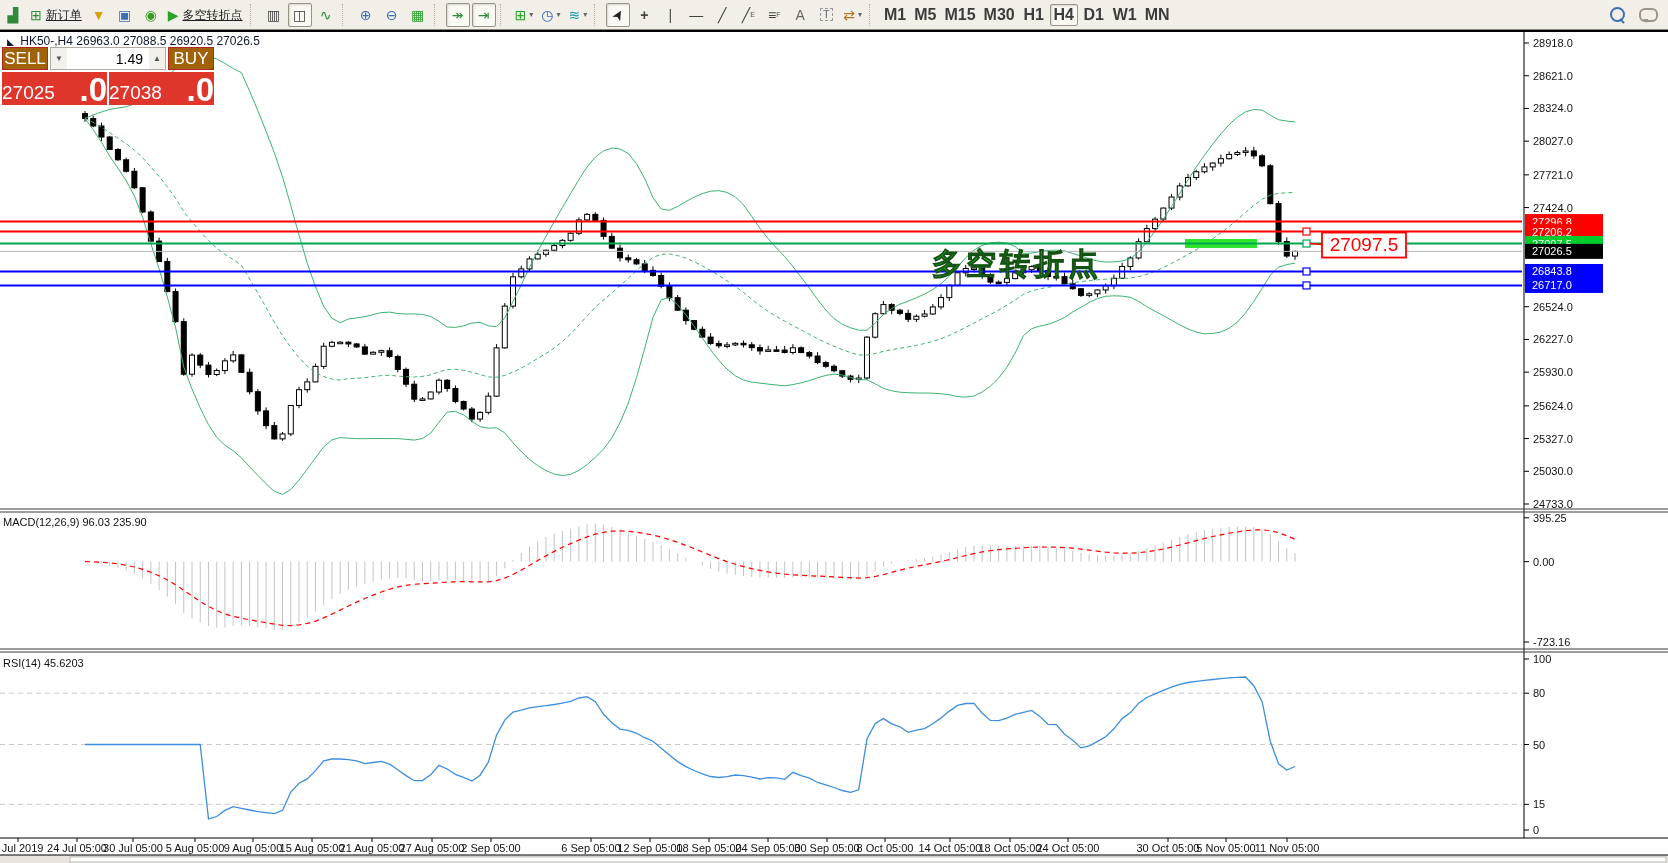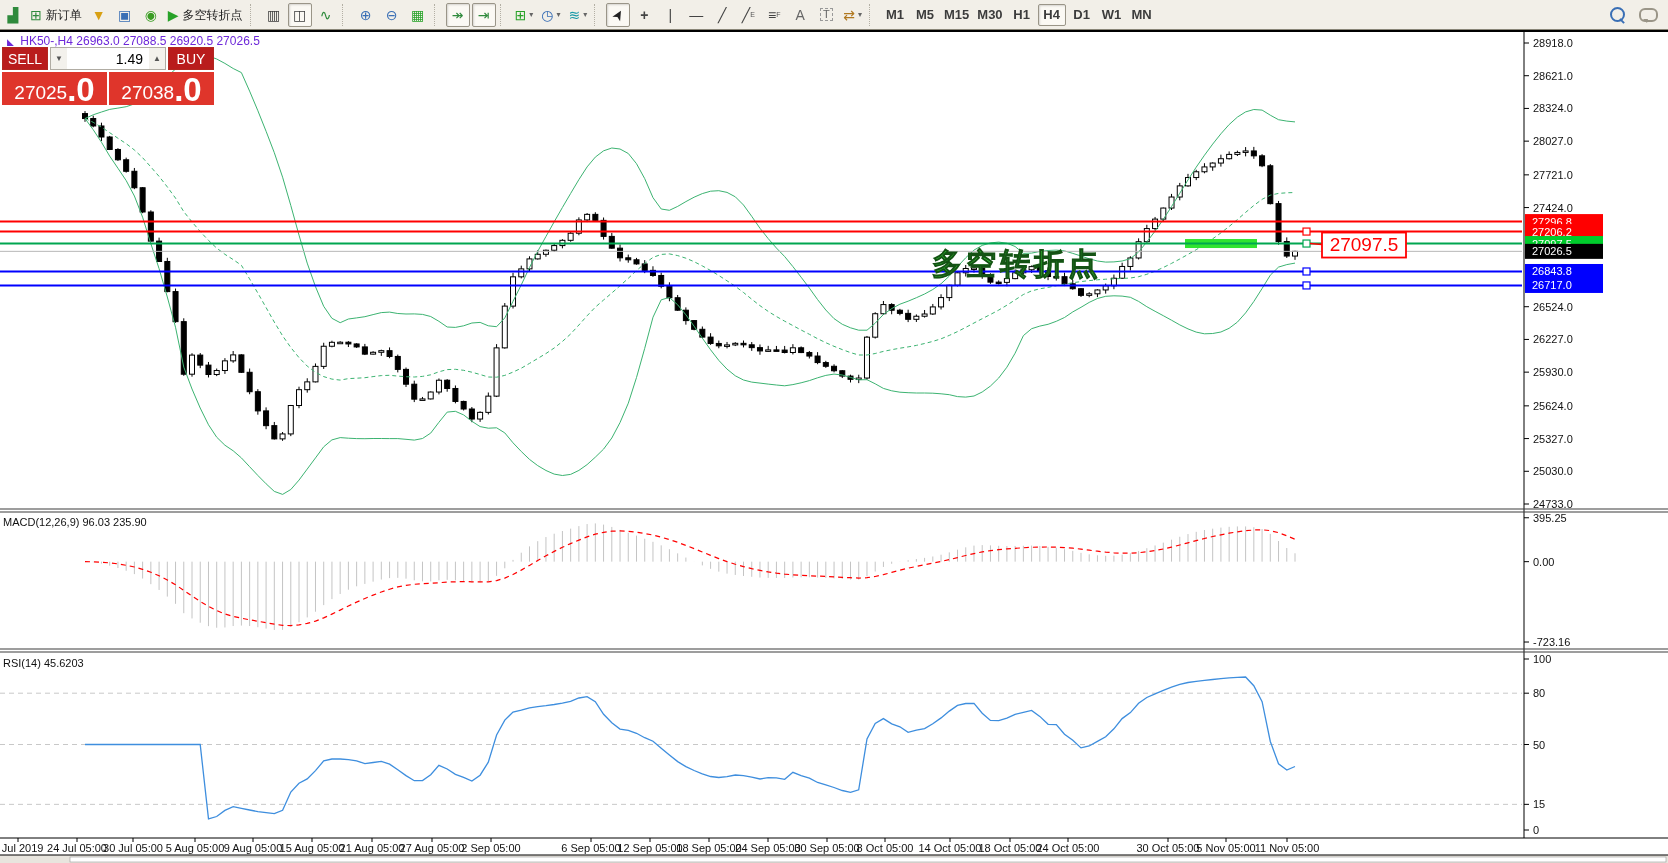--- a/index.html
+++ b/index.html
@@ -7,48 +7,48 @@
        font-family:"Liberation Sans",sans-serif;-webkit-font-smoothing:antialiased;}
   
   #toolbar{position:absolute;left:0;top:0;width:1668px;height:30px;background:#f2efe8;
            border-bottom:1px solid #8a8678;display:flex;align-items:center;box-sizing:border-box;}
   #tb-left{display:flex;align-items:center;height:100%;padding-left:0;}
   #tb-right{margin-left:auto;display:flex;align-items:center;padding-right:10px;gap:14px;}
   .tbtn{display:flex;align-items:center;justify-content:center;min-width:24px;height:24px;margin:0 1px;
         border:1px solid transparent;border-radius:2px;cursor:default;font-size:14px;line-height:1;
         color:#444;user-select:none;background:transparent;padding:0 2px;box-sizing:border-box;}
   .tbtn.active{background:#fbf9f4;border:1px solid #9a9588;box-shadow:inset 1px 1px 2px rgba(0,0,0,.15);}
-  .tbtn .lbl{font-size:12px;color:#222;margin-left:4px;white-space:nowrap;}
+  .tbtn .lbl{font-size:12px;color:#222;margin-left:4px;white-space:nowrap;text-decoration:underline;}
   .tbtn .dd{font-size:8px;color:#666;margin-left:3px;}
   .tbtn sub{font-size:7px;color:#555;}
   .tbtn.boxed .g{border:1px dashed #999;padding:0 2px;font-size:11px;}
-  .tf{min-width:28px;font-size:13px;color:#3c3c3c;font-weight:bold;height:22px;}
+  .tf{min-width:28px;font-size:16px;color:#3c3c3c;font-weight:bold;height:22px;}
   .sep{width:7px;height:22px;border-left:1px dotted #b3afa4;margin:0 3px;}
   .mag{position:relative;width:11px;height:11px;border:2px solid #3a6fb5;border-radius:50%;display:inline-block;}
   .mag:after{content:"";position:absolute;width:2px;height:6px;background:#3a6fb5;left:9px;top:9px;transform:rotate(-45deg);}
   .bubble{position:relative;width:15px;height:10px;border:2px solid #9a9588;border-radius:6px;display:inline-block;}
   .bubble:after{content:"";position:absolute;left:2px;top:9px;width:0;height:0;
      border-left:4px solid transparent;border-right:1px solid transparent;border-top:4px solid #9a9588;}
   
   #chart-area{position:absolute;left:0;top:30px;width:1668px;height:833px;background:#fff;}
   #chart-svg{position:absolute;left:0;top:0;}
-  #symbol-title{position:absolute;left:7px;top:4px;font-size:12px;color:#6d28d9;white-space:nowrap;}
+  #symbol-title{position:absolute;left:7px;top:4px;font-size:12px;color:#0f172a;white-space:nowrap;}
   #symbol-title .mk{font-size:9px;margin-right:3px;}
   
   #trade-panel{position:absolute;left:2px;top:17px;width:212px;}
   #tp-row1{display:flex;height:23px;gap:2px;}
-  .tp-btn{flex:0 0 46px;background:#b91c1c;color:#fff;font-size:14px;display:flex;align-items:center;
+  .tp-btn{flex:0 0 46px;background:#a16207;color:#fff;font-size:17px;display:flex;align-items:center;
           justify-content:center;border:1px solid #b3271f;box-sizing:border-box;cursor:pointer;}
   #tp-stepper{flex:1;display:flex;border:1px solid #b0aca3;background:#fff;box-sizing:border-box;}
   .step-btn{width:16px;display:flex;align-items:center;justify-content:center;font-size:8px;color:#555;
             background:#f3f1ec;cursor:pointer;border:0;}
   #tp-vol{flex:1;display:flex;align-items:center;justify-content:flex-end;padding-right:6px;
           font-size:14px;color:#000;background:#fff;}
   #tp-row2{display:flex;height:33px;margin-top:2px;gap:2px;}
-  .tp-price{flex:1;background:#df352b;color:#fff;display:flex;align-items:flex-end;justify-content:center;
+  .tp-price{flex:1;background:#df352b;color:#fff;display:flex;align-items:flex-end;justify-content:space-between;
             padding-bottom:1px;cursor:pointer;}
   .tp-price .n{font-size:19px;line-height:1;padding-bottom:2px;}
   .tp-price .b{font-size:33px;line-height:.85;font-weight:bold;}
 </style>
 </head>
 <body>
 
 <div id="app">
   <div id="toolbar">
     <div id="tb-left">

